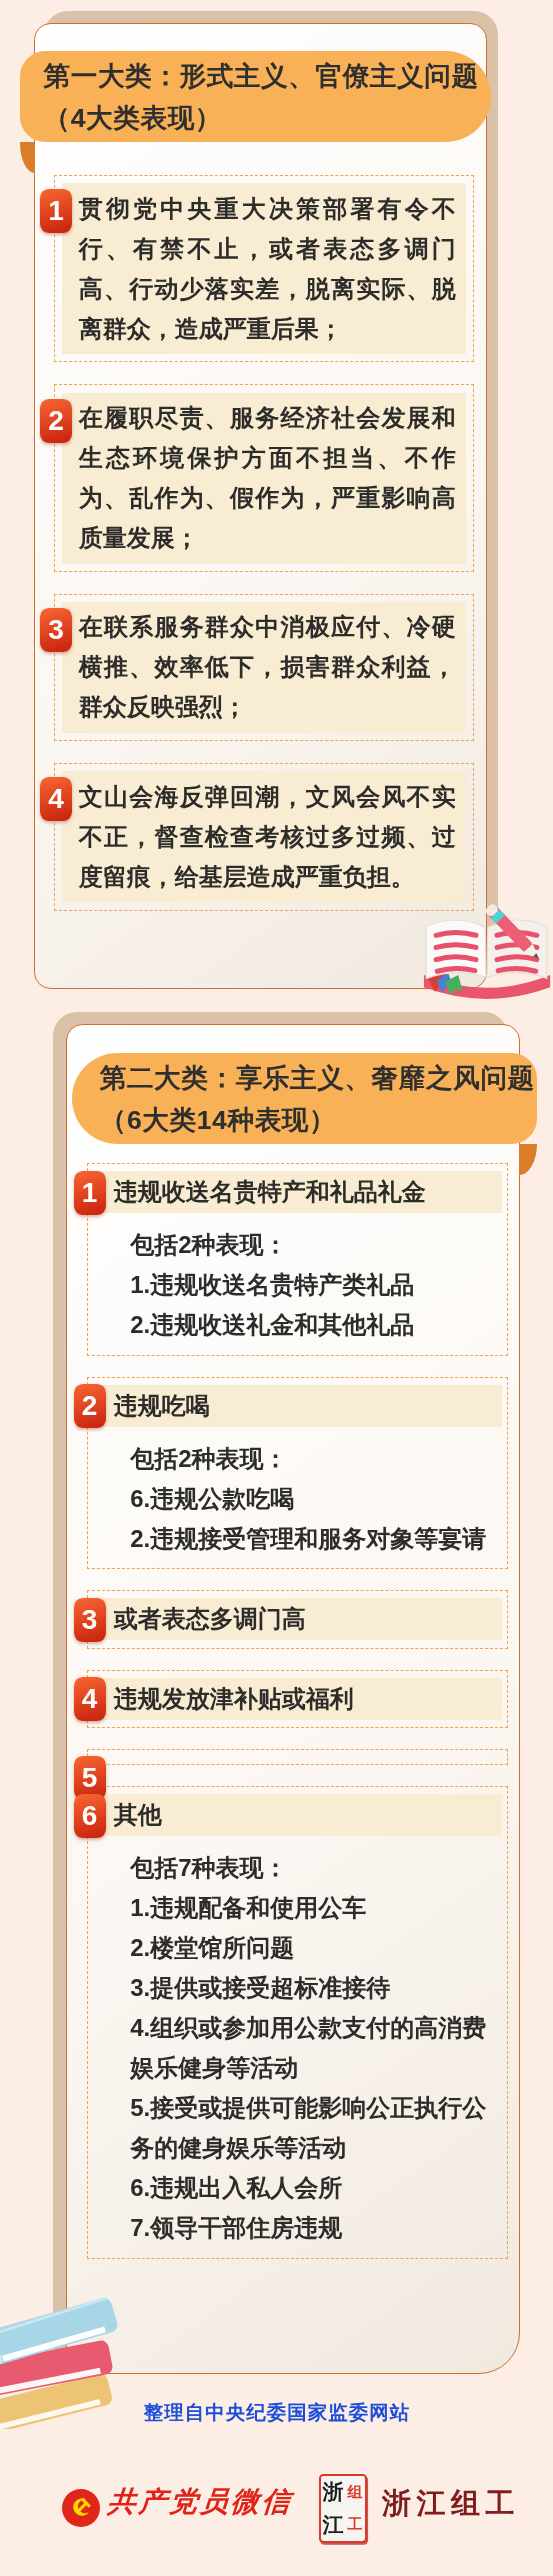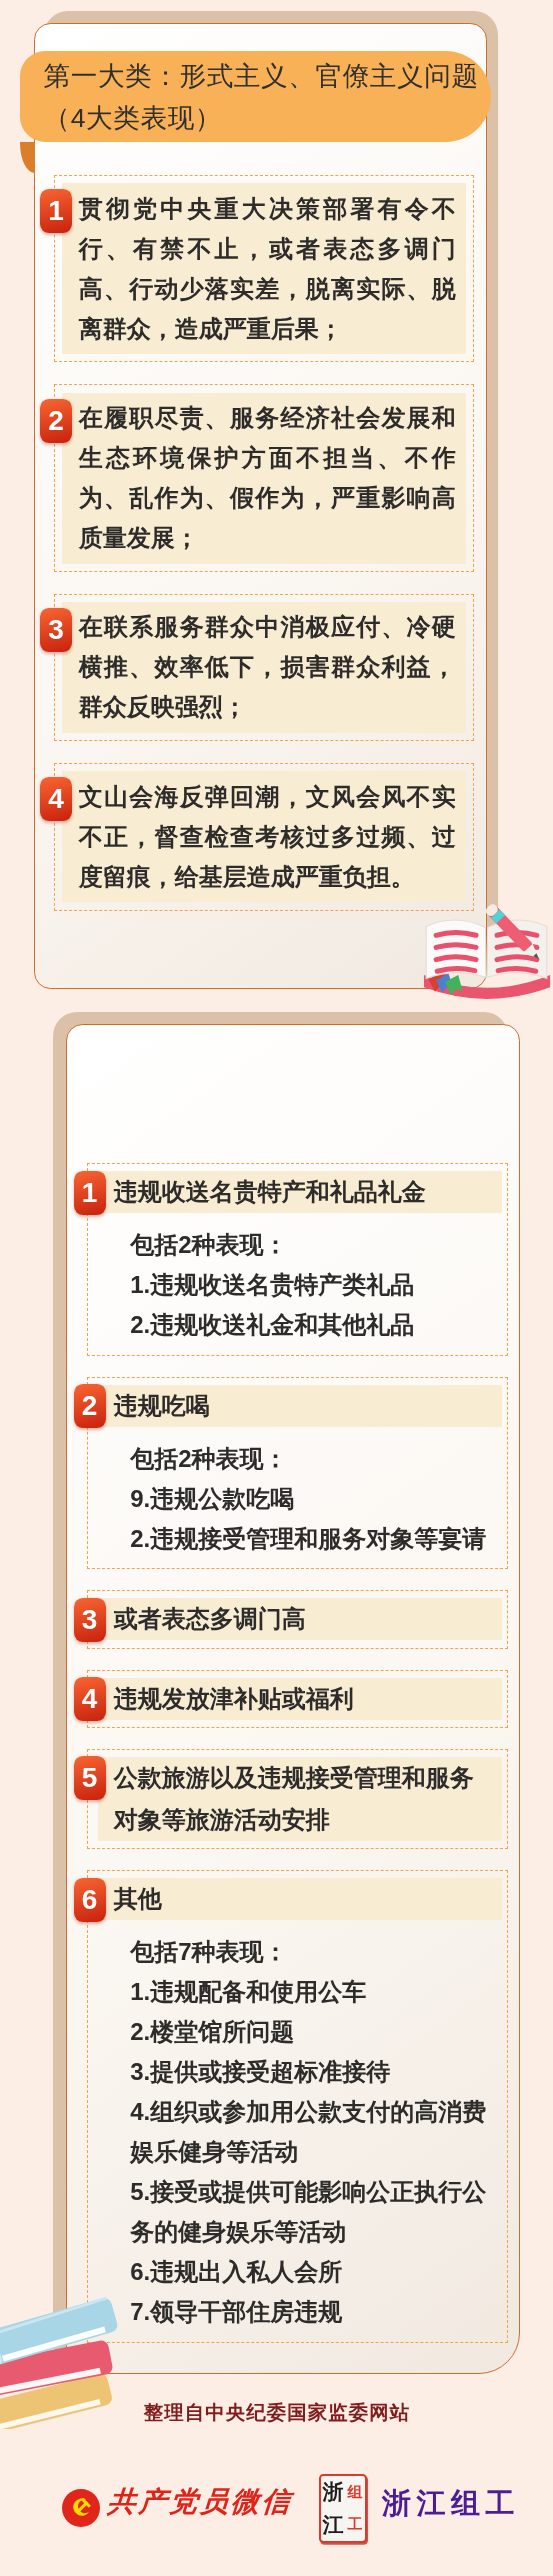--- a/index.html
+++ b/index.html
@@ -11,21 +11,21 @@
   #shadow1{left:44px;top:11px;width:454px;height:966px;}
   #shadow2{left:53px;top:1012px;width:455px;height:1354px;}
 
   
   .card{position:absolute;background:linear-gradient(145deg,#ffffff 0%,#fbf7f2 55%,#f1e9e0 100%);
         border:1.1px solid #c96f2f;}
   #card1{left:34px;top:23px;width:451px;height:964px;border-radius:16.6px;}
   #card2{left:66px;top:1024px;width:452px;height:1348px;border-radius:16.6px 16.6px 41px 16.6px;}
 
   
-  .bubble{position:absolute;background:#f8b156;font-weight:400;color:#2f2f2f;z-index:3;}
+  .bubble{position:absolute;background:#f8b156;font-weight:700;color:#2f2f2f;z-index:3;}
   #bubble1{left:-15.5px;top:27px;width:447px;height:91px;border-radius:25.5px 46px 46px 25.5px;padding-left:24px;}
   #bubble2{right:-17.7px;top:28px;width:437px;height:91px;border-radius:46px 25.5px 25.5px 46px;padding-left:28px;}
   .bubble .bl{white-space:nowrap;font-size:26.6px;line-height:42px;letter-spacing:0.6px;}
   .bubble .bl:first-child{margin-top:3.9px;}
   .fold{position:absolute;background:#da7e2c;top:100%;height:31px;}
   #fold1{left:0;width:15.5px;border-radius:0 0 0 100%;}
   #fold2{right:0;width:17.7px;border-radius:0 0 100% 0;}
 
   
   .s1-item{position:relative;border:1.7px dashed #f2a348;margin:0 12px 22px 19px;padding:7.2px;}
@@ -48,33 +48,33 @@
          box-shadow:0 1.7px 3.3px rgba(150,40,10,.35);}
   .s2-item .badge{left:-14.4px;top:6.6px;}
 
   
   .illus{position:absolute;z-index:5;}
   #open-book{left:414px;top:892px;width:145px;height:112px;}
   #books-stack{left:-3.3px;top:2287px;width:133px;height:142px;}
 
   
   .note{position:absolute;top:2399px;left:0;width:554px;text-align:center;font-size:19.4px;
-        font-weight:700;color:#7f1d1d;letter-spacing:1.1px;}
+        font-weight:700;color:#1d4ed8;letter-spacing:1.1px;}
   .footer{position:absolute;top:2473px;left:0;width:554px;height:89px;}
   .emblem{position:absolute;left:62px;top:15.5px;width:38px;height:38px;border-radius:50%;
           background:#e0251b;display:flex;align-items:center;justify-content:center;}
   .wechat-label{position:absolute;left:108px;top:10px;font-size:28px;font-weight:800;color:#e02318;
           font-style:italic;letter-spacing:2.8px;transform:skewX(-4deg);}
   .seal{position:absolute;left:319px;top:1.1px;width:44px;height:65px;background:#f7f5f1;
         border:2.2px solid #d93a2b;border-radius:4.4px;box-shadow:1.1px 1.7px 0 #c5584a;
         display:grid;grid-template-columns:55% 45%;grid-template-rows:50% 50%;align-items:center;
         font-weight:800;}
   .seal .big{font-size:21px;color:#1e1e1e;text-align:center;}
   .seal .red{font-size:15px;color:#d93a2b;text-align:center;}
-  .zjzg-label{position:absolute;left:382px;top:11px;font-size:29px;font-weight:800;color:#4c1d95;
+  .zjzg-label{position:absolute;left:382px;top:11px;font-size:29px;font-weight:800;color:#7f1d1d;
           letter-spacing:5.5px;}
 </style>
 </head>
 <body>
 
 <div class="canvas">
 
   <div class="card-shadow" id="shadow1"></div>
   <div class="card" id="card1">
     <div class="bubble" id="bubble1">
@@ -97,50 +97,54 @@
         </div>
         <div class="s1-item">
           <span class="badge">4</span>
           <div class="s1-cream">文山会海反弹回潮，文风会风不实不正，督查检查考核过多过频、过度留痕，给基层造成严重负担。</div>
         </div>
       </div>
   </div>
 
   <div class="card-shadow" id="shadow2"></div>
   <div class="card" id="card2">
+    <div class="bubble" id="bubble2">
+      <div class="bl">第二大类：享乐主义、奢靡之风问题</div>
+      <div class="bl">（6大类14种表现）</div>
+      <div class="fold" id="fold2"></div>
+    </div>
     <div id="s2-items">
         <div class="s2-item first">
           <span class="badge">1</span>
           <div class="s2-bar">违规收送名贵特产和礼品礼金</div>
           <div class="s2-body">
             <p>包括2种表现：</p>
             <p>1.违规收送名贵特产类礼品</p>
             <p>2.违规收送礼金和其他礼品</p>
           </div>
         </div>
         <div class="s2-item">
           <span class="badge">2</span>
           <div class="s2-bar">违规吃喝</div>
           <div class="s2-body">
             <p>包括2种表现：</p>
-            <p>9.违规公款吃喝</p>
+            <p>6.违规公款吃喝</p>
             <p>2.违规接受管理和服务对象等宴请</p>
           </div>
         </div>
         <div class="s2-item">
           <span class="badge">3</span>
           <div class="s2-bar">或者表态多调门高</div>
         </div>
         <div class="s2-item">
           <span class="badge">4</span>
           <div class="s2-bar">违规发放津补贴或福利</div>
         </div>
         <div class="s2-item">
           <span class="badge">5</span>
-          <div class="s2-bar">公款旅游以及违规接受管理和服务对象等旅游活动安排</div>
         </div>
         <div class="s2-item">
           <span class="badge">6</span>
           <div class="s2-bar">其他</div>
           <div class="s2-body">
             <p>包括7种表现：</p>
             <p>1.违规配备和使用公车</p>
             <p>2.楼堂馆所问题</p>
             <p>3.提供或接受超标准接待</p>
             <p>4.组织或参加用公款支付的高消费娱乐健身等活动</p>

